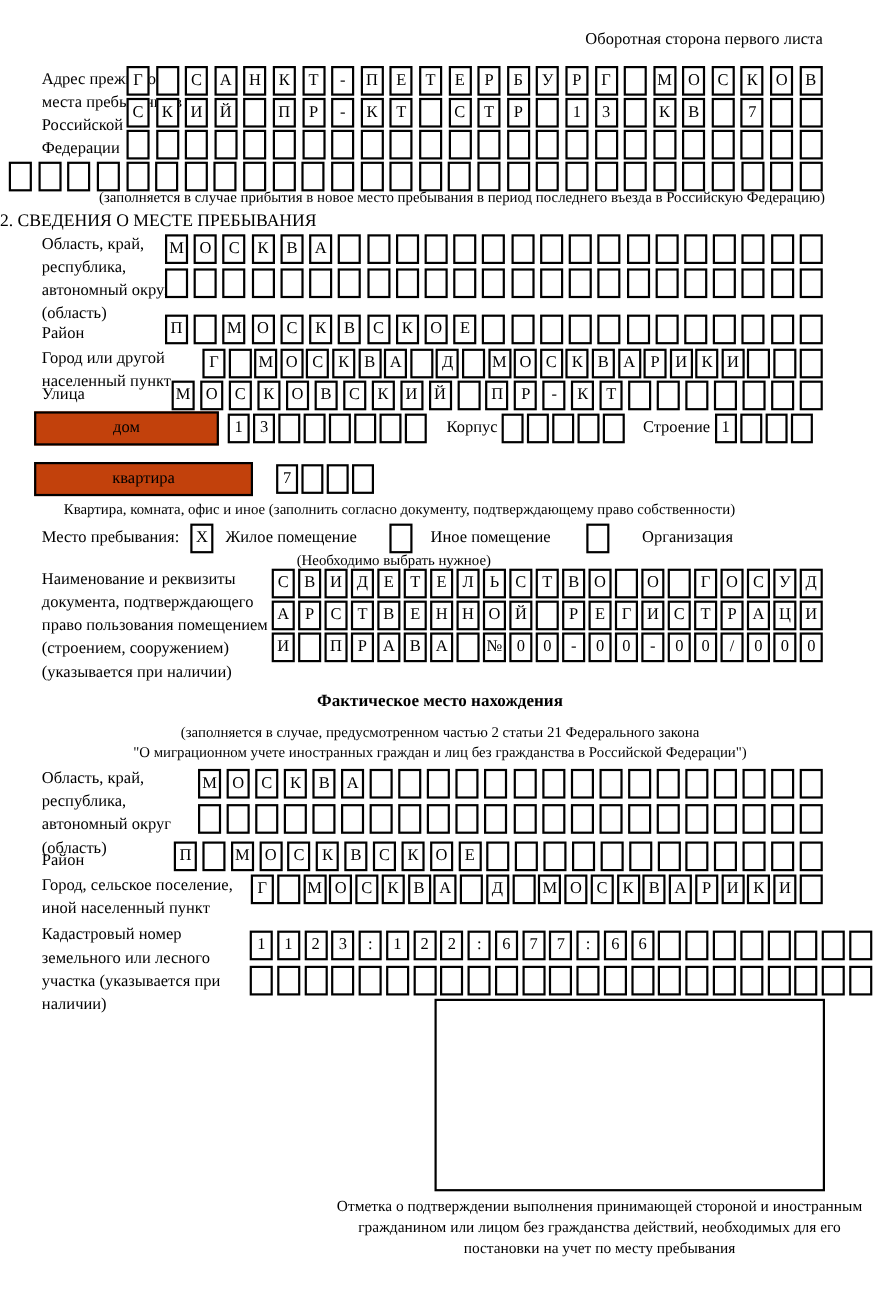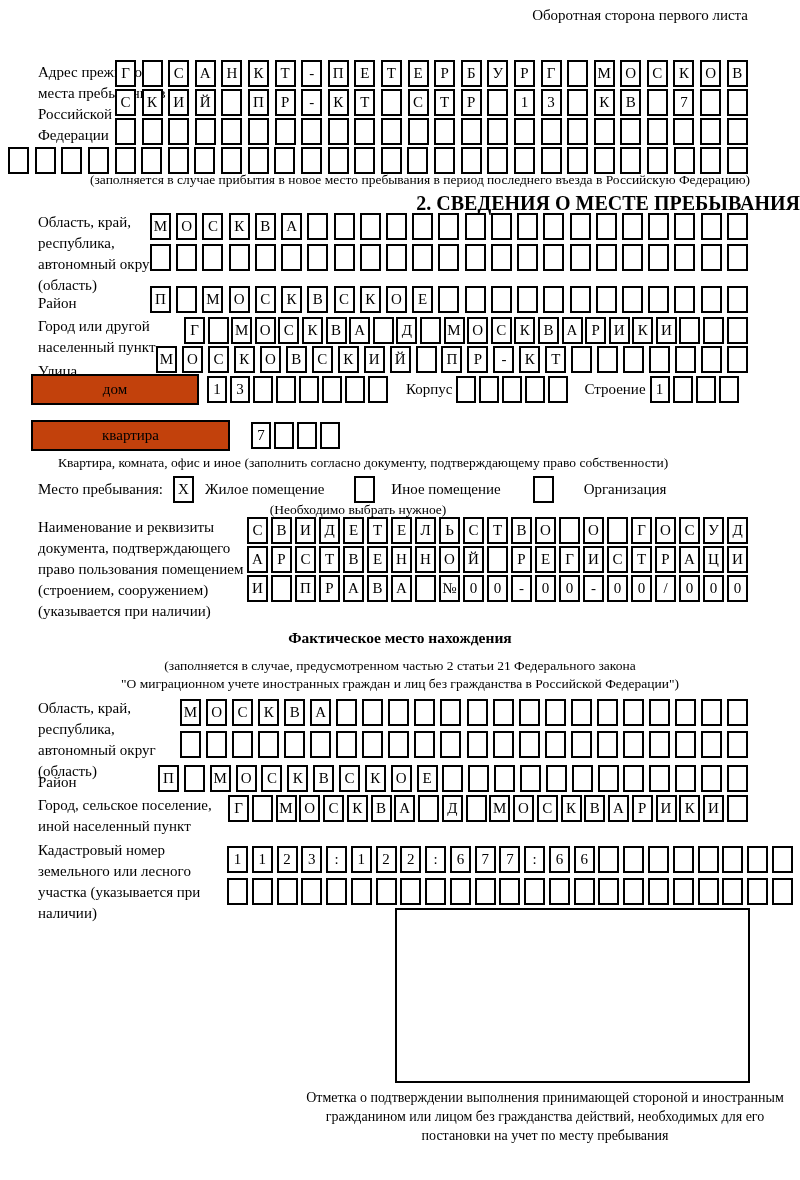--- a/index.html
+++ b/index.html
@@ -6,21 +6,21 @@
   .page{
     position:relative;width:800px;height:1180px;margin:0 auto;
     background:#ffffff;color:#000000;overflow:hidden;
     font-family:"Liberation Serif","DejaVu Serif",serif;font-size:15px;
   }
   .abs{position:absolute;}
   .label{line-height:21px;}
   .top-note{text-align:right;font-size:15px;}
   .caption{font-size:13.5px;line-height:17px;padding-left:20px;}
   .center{text-align:center;width:100%;left:0;}
-  .sect-title{font-weight:bold;font-size:20px;text-align:right;width:100%;left:0;}
+  .sect-title{font-weight:normal;font-size:16px;text-align:left;width:100%;left:0;}
   .fact-title{font-weight:bold;font-size:15.5px;text-align:center;width:100%;left:0;}
   .boxrow{display:flex;justify-content:space-between;}
   .boxrow.gapped{justify-content:flex-start;gap:3px;}
   .rows{display:flex;flex-direction:column;}
   .cell{
     flex:none;box-sizing:border-box;width:21px;height:27px;
     border:2px solid #000;display:flex;align-items:center;justify-content:center;
     font-size:15px;line-height:1;background:#fff;
   }
   .dom-line .cell,.kv-line .cell{width:20px;}
@@ -32,21 +32,21 @@
   .dom-line,.kv-line,.place-line{display:flex;align-items:center;}
   .stamp-box{box-sizing:border-box;border:2px solid #000;background:#fff;}
   .stamp-note{font-size:14px;line-height:19px;text-align:center;}
   .fact-note{font-size:13.5px;line-height:18px;text-align:center;width:100%;left:0;}
 </style>
 </head>
 <body>
 
 <div class="page">
 
-  <div class="abs top-note" style="top:7px;right:52px;">Оборотная сторона первого листа</div>
+  <div class="abs top-note" style="top:28px;right:52px;">Оборотная сторона первого листа</div>
 
   <div class="abs label" style="top:62px;left:38px;width:130px;">Адрес прежнего места пребывания в Российской Федерации</div>
   <div class="abs rows" style="top:60px;left:115px;width:633px;gap:2px;">
     <div class="boxrow">
         <span class="cell">Г</span>
         <span class="cell"></span>
         <span class="cell">С</span>
         <span class="cell">А</span>
         <span class="cell">Н</span>
         <span class="cell">К</span>
@@ -258,21 +258,21 @@
       <span class="cell">А</span>
       <span class="cell">Р</span>
       <span class="cell">И</span>
       <span class="cell">К</span>
       <span class="cell">И</span>
       <span class="cell"></span>
       <span class="cell"></span>
       <span class="cell"></span>
     </div>
 
-  <div class="abs label" style="top:361px;left:38px;text-align:center;">Улица</div>
+  <div class="abs label" style="top:349px;left:38px;text-align:center;">Улица</div>
   <div class="abs boxrow" style="top:346px;left:156px;width:592px;">
       <span class="cell">М</span>
       <span class="cell">О</span>
       <span class="cell">С</span>
       <span class="cell">К</span>
       <span class="cell">О</span>
       <span class="cell">В</span>
       <span class="cell">С</span>
       <span class="cell">К</span>
       <span class="cell">И</span>

